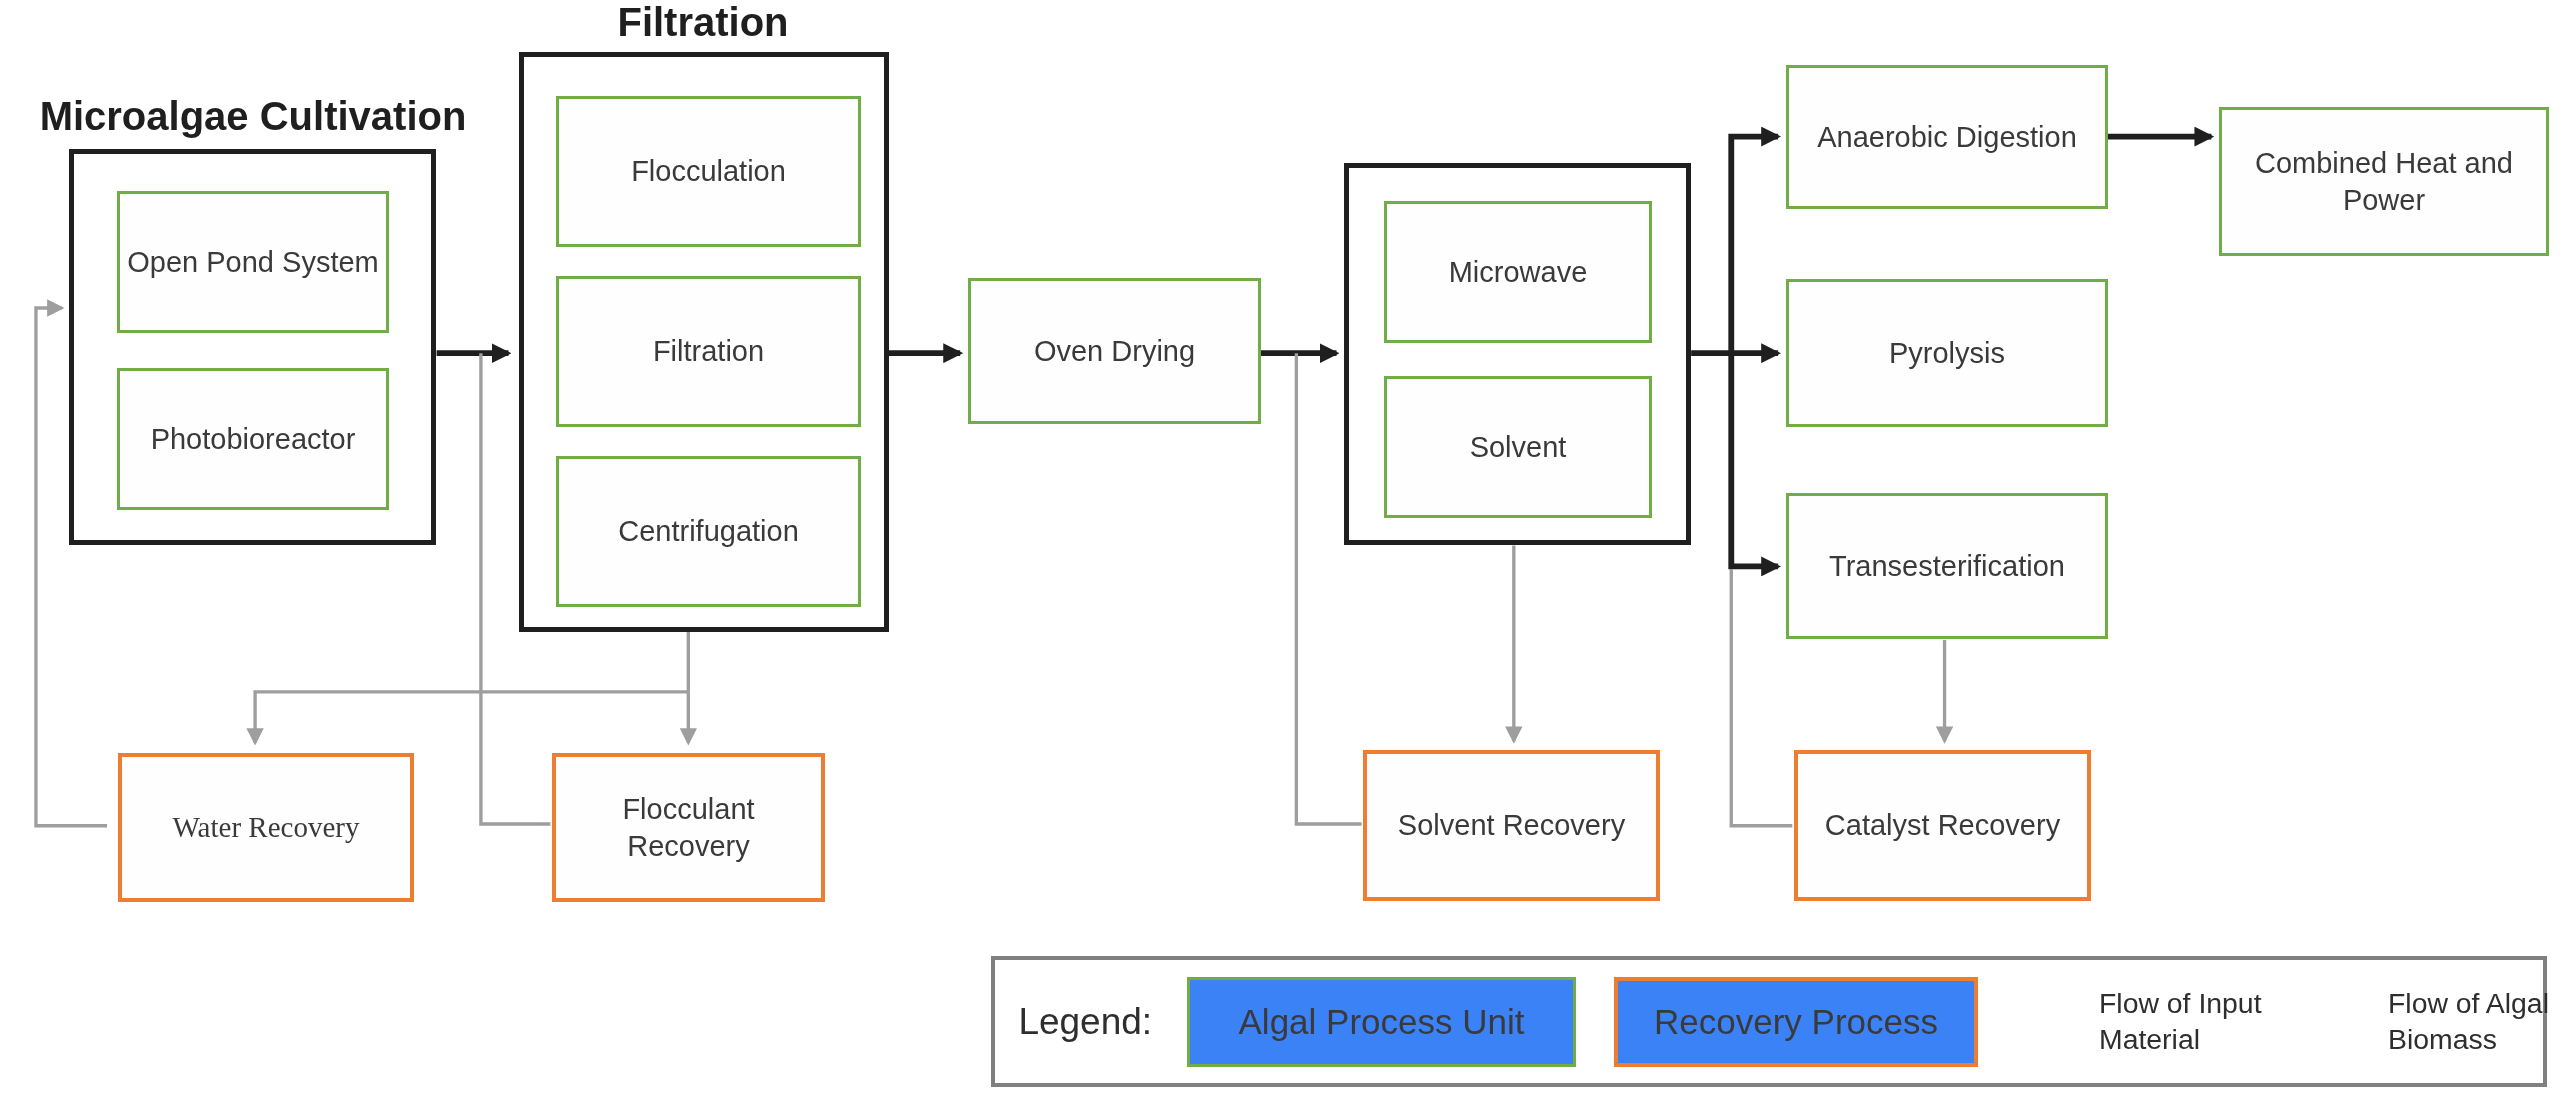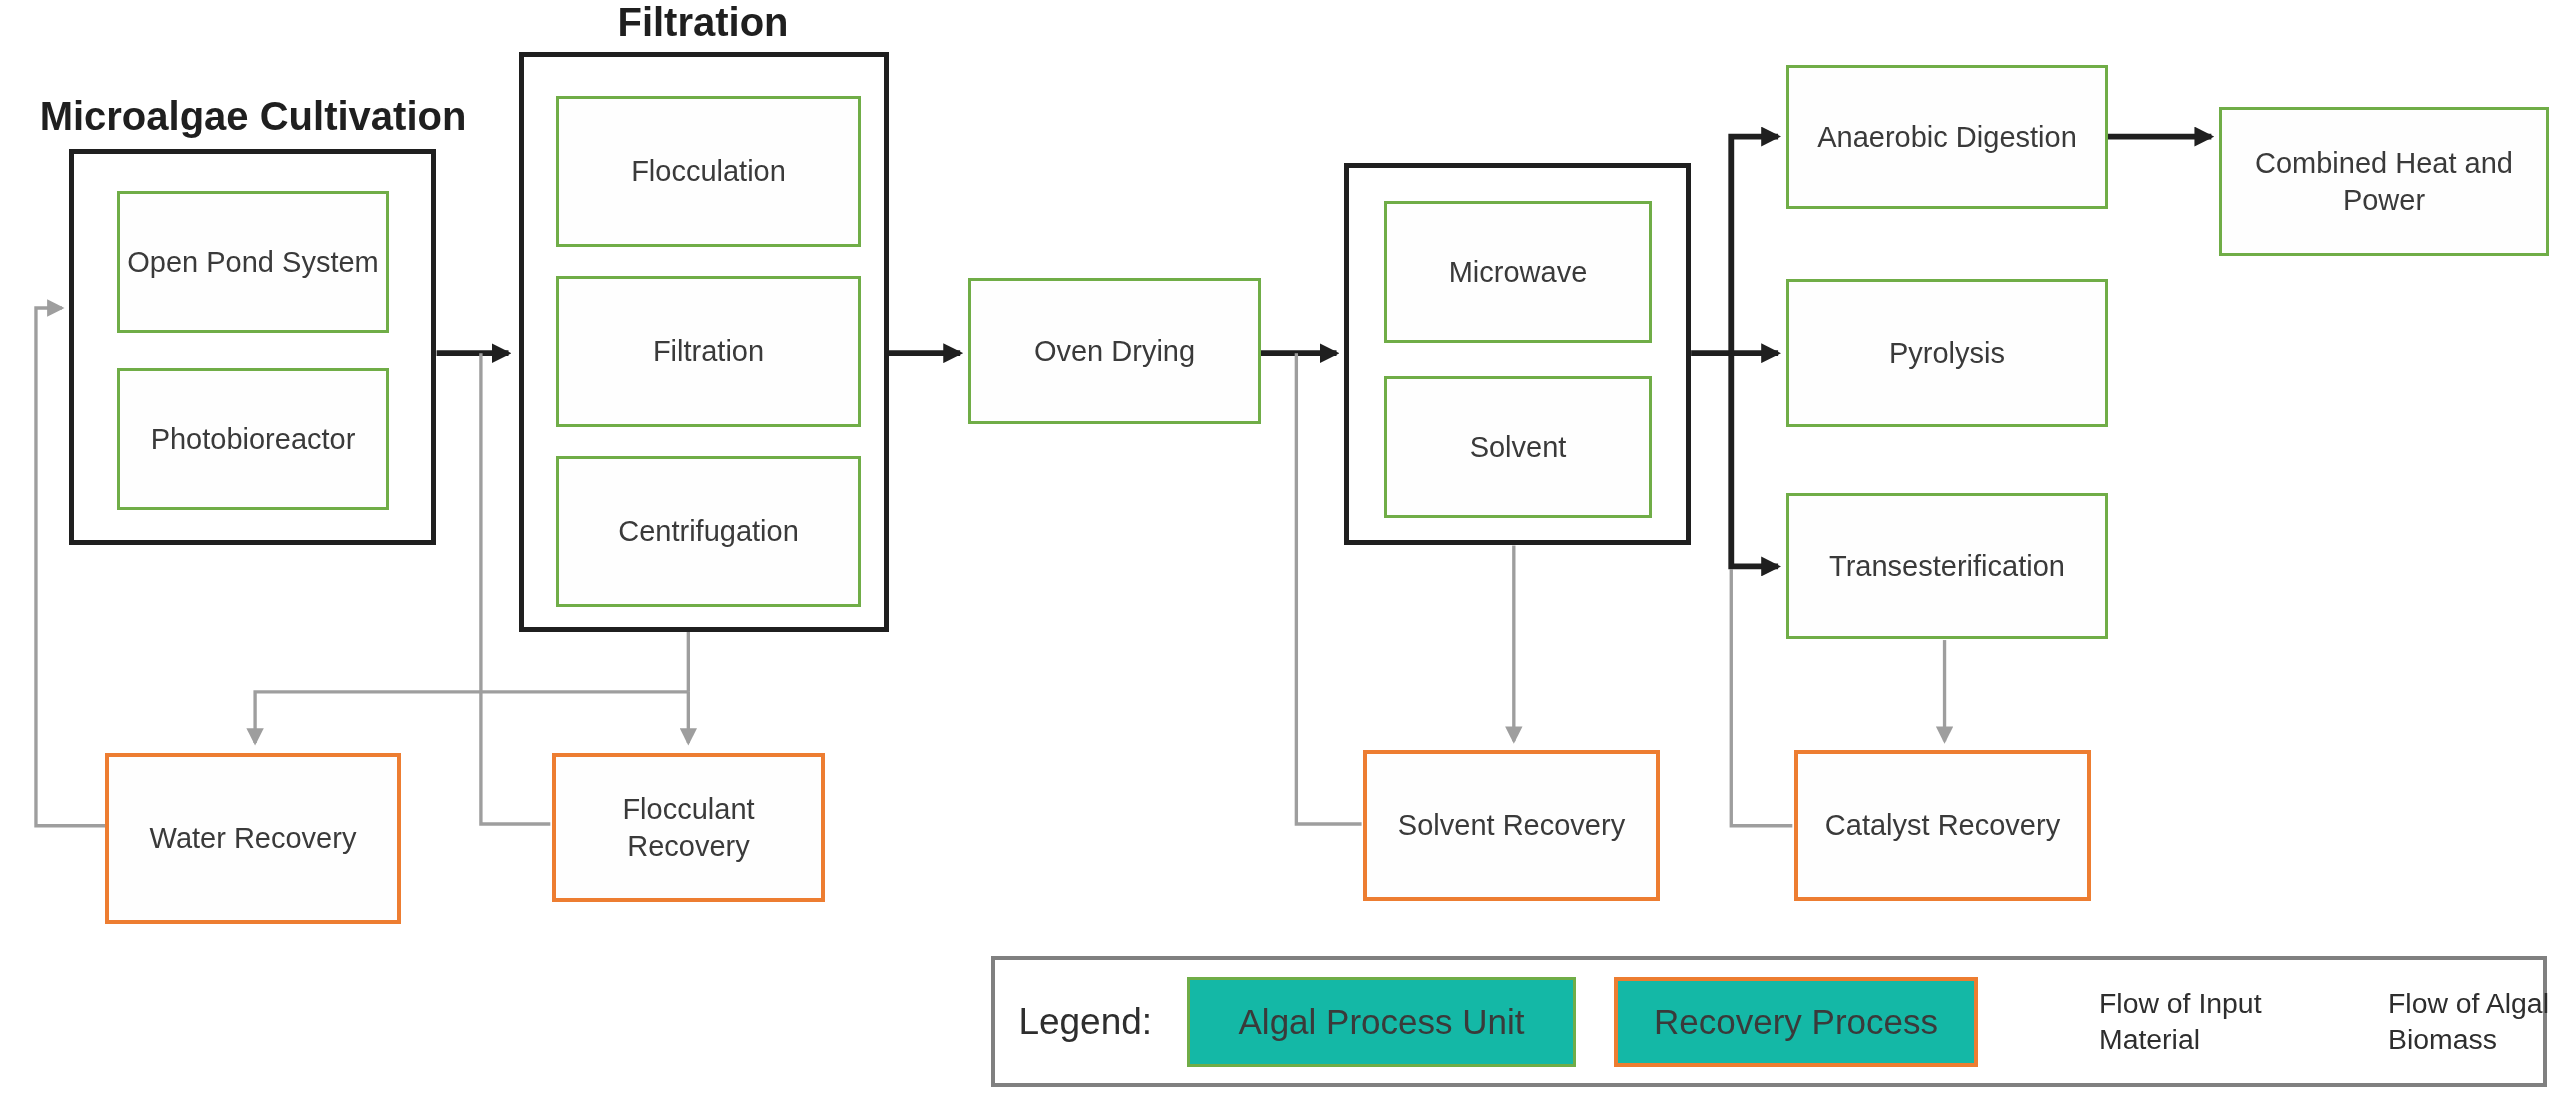--- a/index.html
+++ b/index.html
@@ -8,21 +8,21 @@
   #wires{position:absolute;left:0;top:0;width:2576px;height:1117px;}
   .edge-black{stroke:#1f1f1f;stroke-width:7;fill:none;}
   .edge-gray{stroke:#9e9e9e;stroke-width:4;fill:none;}
   .group{position:absolute;border:5px solid #1f1f1f;background:transparent;box-sizing:border-box;}
   .group-title{position:absolute;font-weight:bold;font-size:40px;text-align:center;color:#1f1f1f;}
   .node{position:absolute;box-sizing:border-box;background:#fefefe;display:flex;align-items:center;justify-content:center;text-align:center;font-size:29px;line-height:1.25;padding:3.3px 6.7px;}
   .node.algal{border:3.3px solid #70AD47;}
   .node.recovery{border:4.2px solid #ED7D31;}
   .legend{position:absolute;left:991px;top:956px;width:1556px;height:131px;border:4.2px solid #808080;box-sizing:border-box;background:#fff;}
   .legend-label{position:absolute;left:23.4px;top:50%;transform:translateY(-50%);font-size:37px;color:#2e2e2e;}
-  .legend-box{position:absolute;top:50%;transform:translateY(-50%);height:90px;display:flex;align-items:center;justify-content:center;font-size:35px;box-sizing:border-box;background:#14b8a6;}
+  .legend-box{position:absolute;top:50%;transform:translateY(-50%);height:90px;display:flex;align-items:center;justify-content:center;font-size:35px;box-sizing:border-box;background:#3b82f6;}
   .legend-box.algal{left:192px;width:389px;border:3.3px solid #70AD47;}
   .legend-box.recovery{left:619px;width:364px;border:4.2px solid #ED7D31;}
   .legend-flow{position:absolute;top:50%;transform:translateY(-50%);font-size:28.4px;line-height:1.3;white-space:pre-line;color:#2e2e2e;}
   .legend-flow.input{left:1104px;width:197px;}
   .legend-flow.biomass{left:1393px;width:192px;}
 </style>
 </head>
 <body>
 
 <div id="stage">
@@ -102,21 +102,21 @@
     </div>
     <div class="node algal" style="left: 2219px; top: 63px; width: 330px; height: 149px; margin-top: 44px;">
       <span>Combined Heat and Power</span>
     </div>
     <div class="node algal" style="left: 1786px; top: 279px; width: 322px; height: 148px;">
       <span>Pyrolysis</span>
     </div>
     <div class="node algal" style="left: 1786px; top: 493px; width: 322px; height: 146px;">
       <span>Transesterification</span>
     </div>
-    <div class="node recovery" style="left: 105px; top: 753px; width: 296px; height: 171px;">
+    <div class="node recovery" style="left: 118px; top: 753px; width: 296px; height: 149px; font-family: Liberation Serif, serif;">
       <span>Water Recovery</span>
     </div>
     <div class="node recovery" style="left: 552px; top: 753px; width: 273px; height: 149px;">
       <span>Flocculant Recovery</span>
     </div>
     <div class="node recovery" style="left: 1363px; top: 750px; width: 297px; height: 151px;">
       <span>Solvent Recovery</span>
     </div>
     <div class="node recovery" style="left: 1794px; top: 750px; width: 297px; height: 151px;">
       <span>Catalyst Recovery</span>

